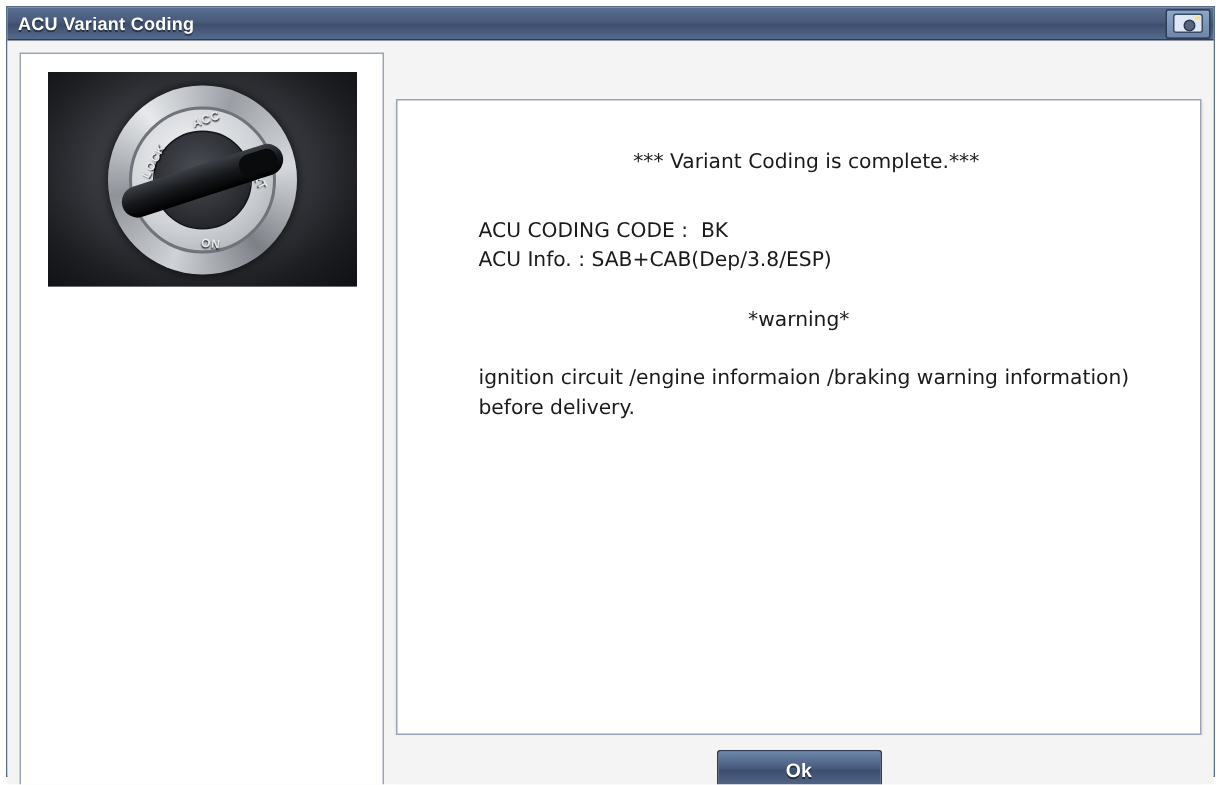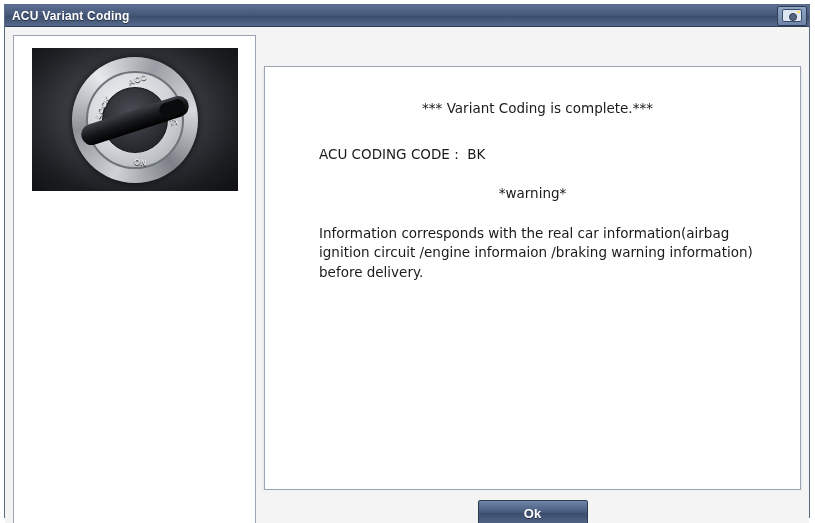--- a/index.html
+++ b/index.html
@@ -298,25 +298,25 @@
           </div>
         </div>
       </div>
 
       <div class="right-panel">
         <div class="message-box">
           <div class="msg-text">
             <div class="msg-title">*** Variant Coding is complete.***</div>
             <div class="msg-spacer-lg"></div>
             <div class="msg-line">ACU CODING CODE :  BK</div>
+            <div class="msg-line">ACU Info. : SAB+CAB(Dep/3.8/ESP)</div>
             <div class="msg-spacer-md"></div>
             <div class="msg-warning">*warning*</div>
             <div class="msg-spacer-md"></div>
             <div class="msg-para">
-              <span class="ind">Information corresponds with the real car information(airbag</span>
               <span class="ind">ignition circuit /engine informaion /braking warning information)</span>
               <span class="ind">before delivery.</span>
             </div>
           </div>
         </div>
         <div class="footer">
           <div class="ok-button">Ok</div>
         </div>
       </div>
 

